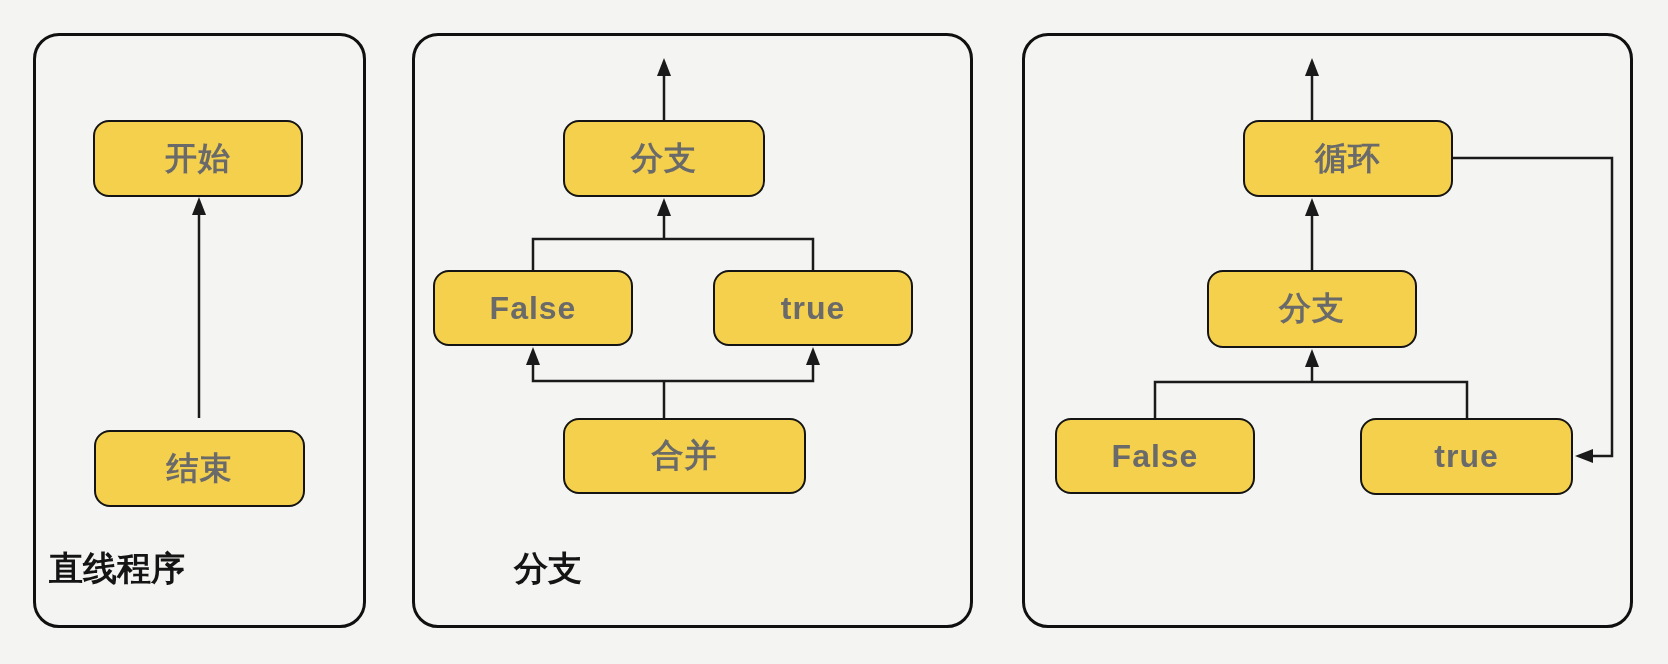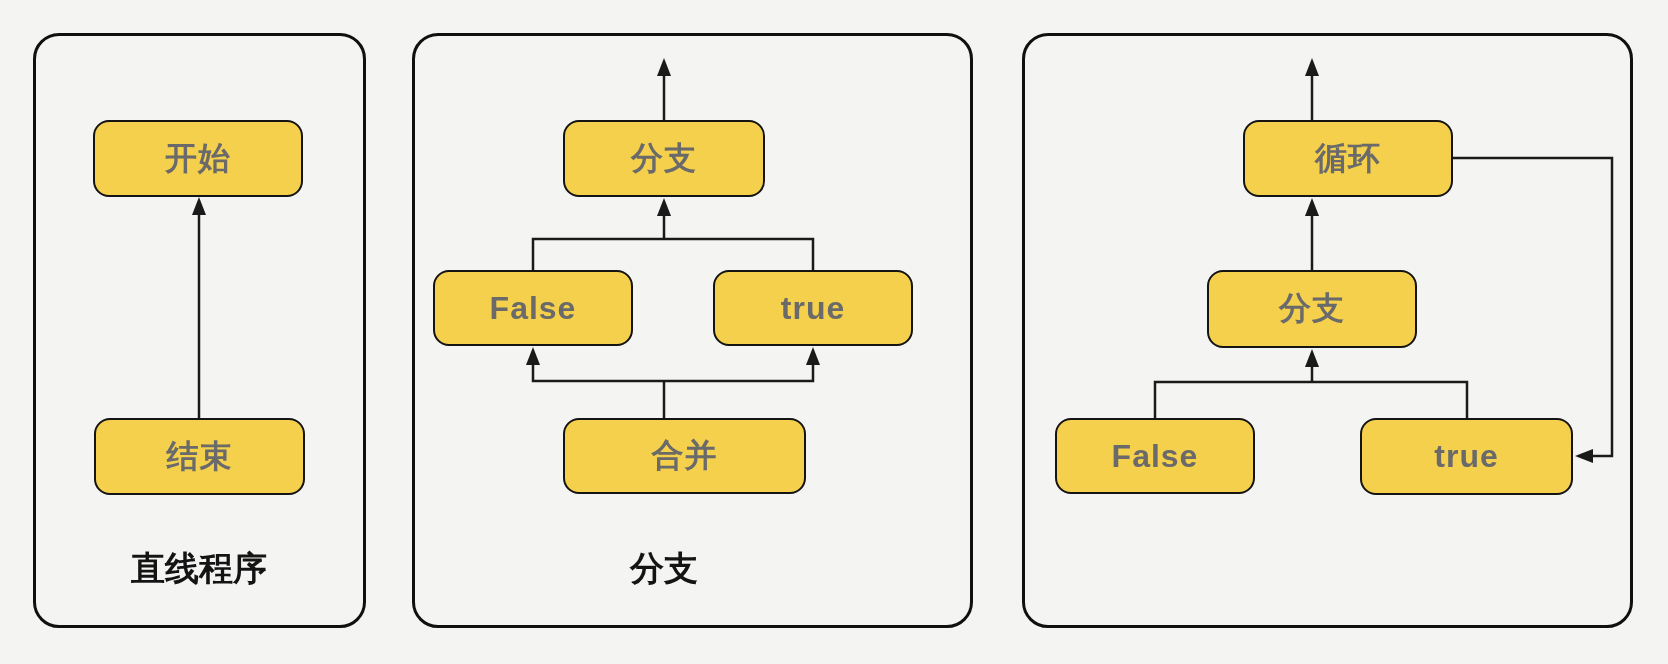--- a/index.html
+++ b/index.html
@@ -34,29 +34,28 @@
     align-items: center;
     justify-content: center;
     font-size: 32px;
     font-weight: 700;
     color: #6A6A6A;
     letter-spacing: 1px;
   }
   .caption {
     position: absolute;
     width: 300px;
-    text-align: center;
     font-size: 34px;
     font-weight: 700;
     color: #141414;
     top: 546px;
   }
   
   #n-start  { left: 93px;   top: 120px; width: 210px; height: 77px; }
-  #n-end    { left: 94px;   top: 418px; width: 211px; height: 77px; }
+  #n-end    { left: 94px;   top: 430px; width: 211px; height: 77px; }
   #n-branch2{ left: 563px;  top: 120px; width: 202px; height: 77px; }
   #n-false2 { left: 433px;  top: 270px; width: 200px; height: 76px; }
   #n-true2  { left: 713px;  top: 270px; width: 200px; height: 76px; }
   #n-merge2 { left: 563px;  top: 418px; width: 243px; height: 76px; }
   #n-loop3  { left: 1207px; top: 120px; width: 210px; height: 77px; margin-left: 36px; }
   #n-branch3{ left: 1207px; top: 270px; width: 210px; height: 78px; }
   #n-false3 { left: 1055px; top: 418px; width: 200px; height: 76px; }
   #n-true3  { left: 1360px; top: 418px; width: 213px; height: 77px; }
   #cap-1 { left: 49px; }
   #cap-2 { left: 514px; }

